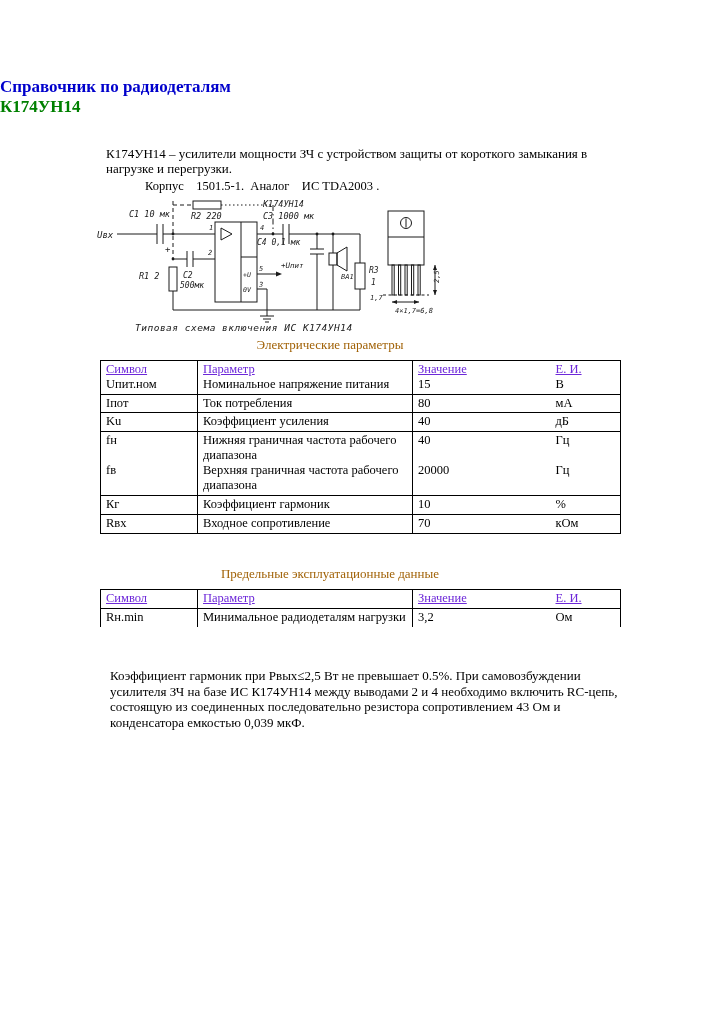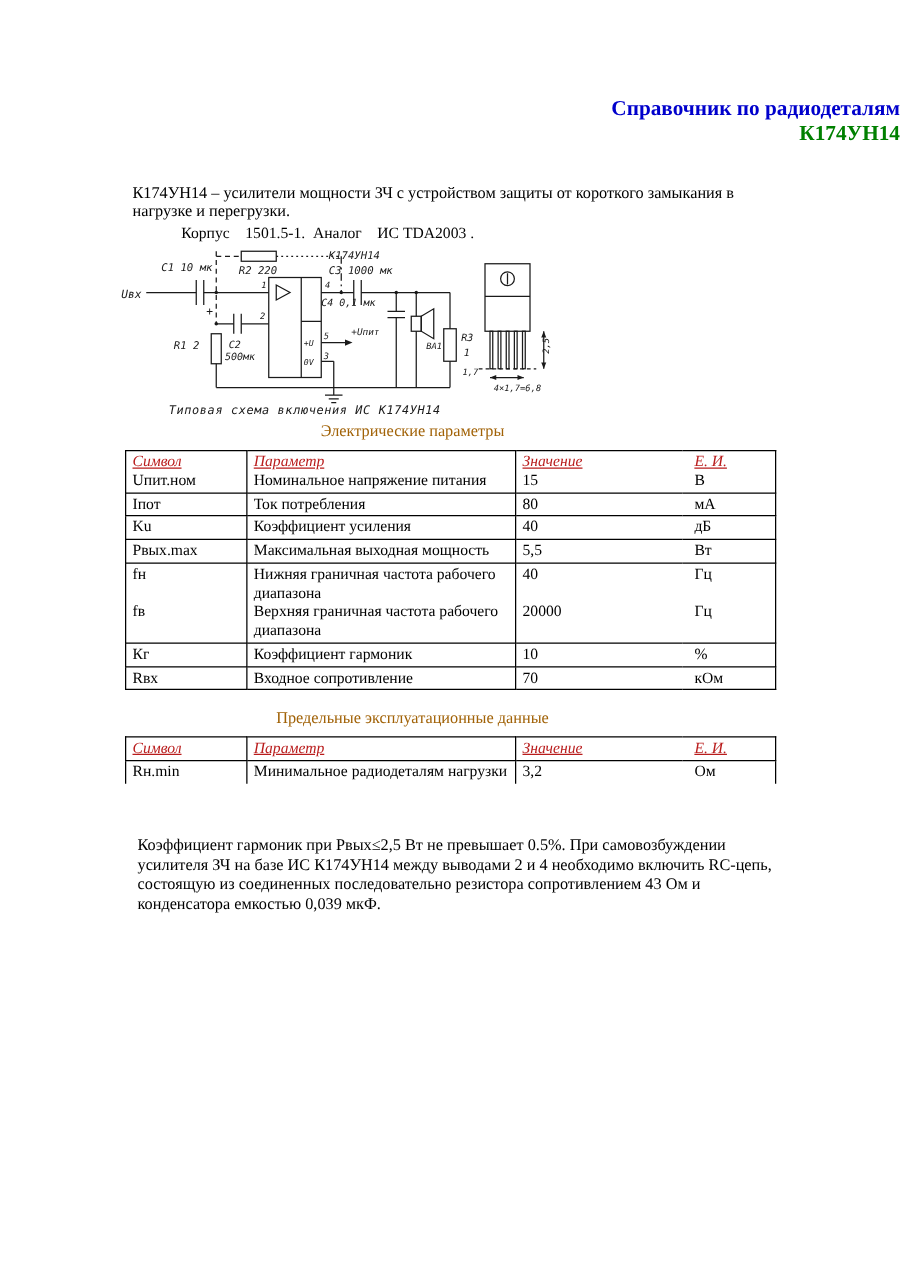--- a/index.html
+++ b/index.html
@@ -1,33 +1,33 @@
 <!DOCTYPE html>
 <html><head>
 <meta charset="utf-8">
 <style>
   html,body{margin:0;padding:0;background:#ffffff;}
   .page{position:relative;width:720px;height:1012px;background:#ffffff;overflow:hidden;
         font-family:"Liberation Serif", serif;color:#000;}
-  .titleblock{position:absolute;top:78px;left:0;width:720px;text-align:right;}
+  .titleblock{position:absolute;top:78px;left:0;width:720px;text-align:left;}
   .title1{font-size:17px;font-weight:bold;color:#0000cc;line-height:1.1;}
   .title2{font-size:17px;font-weight:bold;color:#008000;line-height:1.15;}
   .intro{position:absolute;left:106px;top:146px;width:520px;font-size:13px;line-height:1.18;}
   .caseline{margin-top:2px;white-space:pre-wrap;font-size:12.5px;margin-left:39px;}
   .schema{position:absolute;left:95px;top:197px;}
   .sec-title{position:absolute;left:100px;width:460px;text-align:center;
              color:#a16207;font-size:13px;}
   .sec1{top:337px;} .sec2{top:566px;}
   .ptable{position:absolute;left:100px;border-collapse:collapse;table-layout:fixed;
           width:520px;font-size:12.5px;line-height:1.18;}
   .t1{top:360px;} .t2{top:589px;}
   .ptable td{border:1px solid #000;vertical-align:top;padding:1px 2px 2px 5px;overflow:hidden;}
   .ptable td.c-val{border-right:none;}
   .ptable td.c-unit{border-left:none;padding-left:10px;}
-  .th-text{color:#b91c1c;text-decoration:underline;font-style:italic;}
+  .th-text{color:#6d28d9;text-decoration:underline;}
   .no-bottom td{border-bottom:none;}
   .sub{height:30px;}
   .sub2{height:30px;}
   .footnote{position:absolute;left:110px;top:668px;width:516px;font-size:13px;line-height:1.2;}
   .sch-label{font-family:"DejaVu Sans Mono", monospace;font-style:italic;fill:#1a1a1a;}
   svg .w{stroke:#1a1a1a;stroke-width:1;fill:none;}
   svg .f{fill:#1a1a1a;stroke:none;}
 </style>
 </head>
 <body>
@@ -185,26 +185,20 @@
       <td class="c-val">80</td>
       <td class="c-unit">мА</td>
     </tr>
     <tr>
       <td>Ku</td>
       <td>Коэффициент усиления</td>
       <td class="c-val">40</td>
       <td class="c-unit">дБ</td>
     </tr>
     <tr>
-      <td>Pвых.max</td>
-      <td>Максимальная выходная мощность</td>
-      <td class="c-val">5,5</td>
-      <td class="c-unit">Вт</td>
-    </tr>
-    <tr>
       <td>
             <div class="sub">fн</div>
             <div class="sub2">fв</div>
           </td>
       <td>
             <div class="sub">Нижняя граничная частота рабочего диапазона</div>
             <div class="sub2">Верхняя граничная частота рабочего диапазона</div>
           </td>
       <td class="c-val">
             <div class="sub">40</div>

